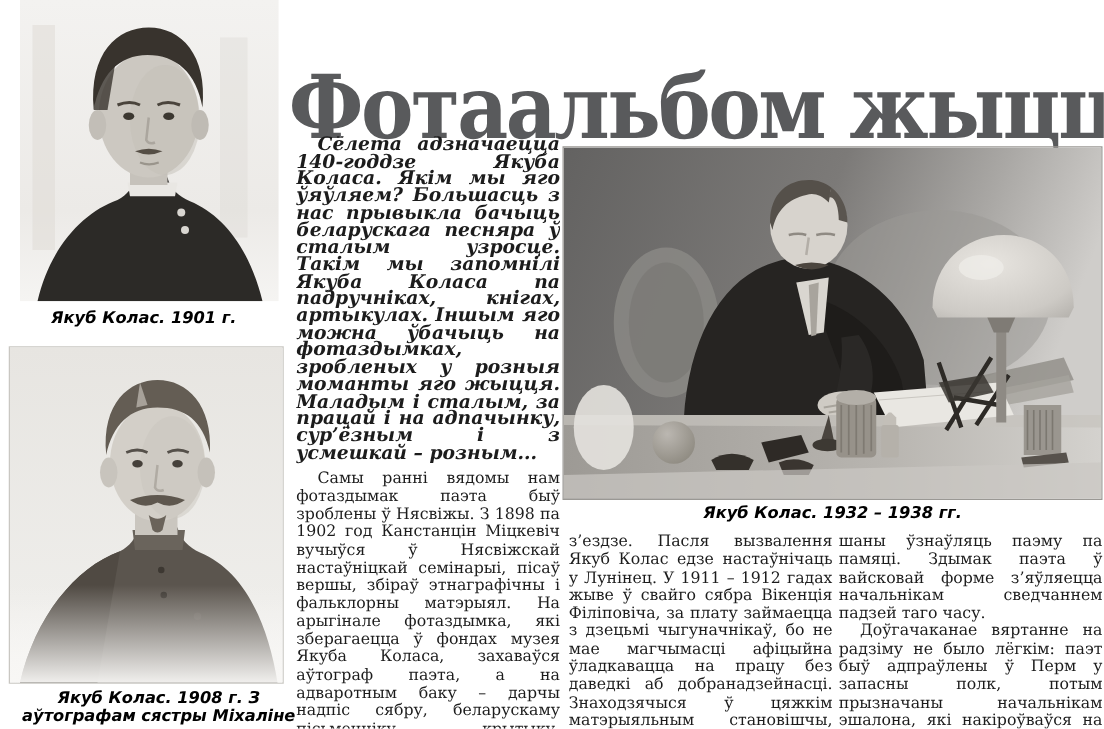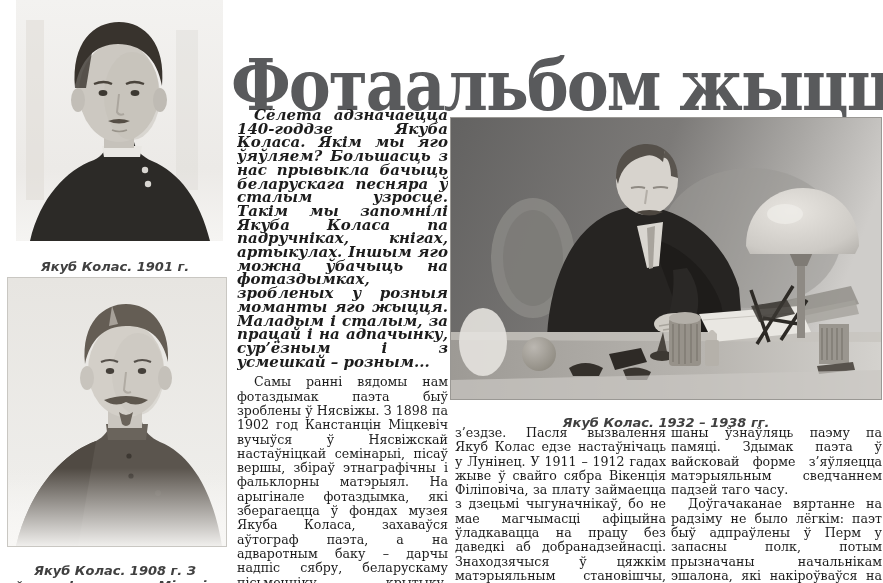--- a/index.html
+++ b/index.html
@@ -25,24 +25,24 @@
   figure{margin:0;padding:0;}
   .photo{display:block;}
   #photo1{left:16px;top:0px;width:207px;height:241px;}
   #photo2{left:7px;top:277px;width:218px;height:268px;border:1px solid #c9c7c2;}
   #photo3{left:450px;top:117px;width:430px;height:281px;border:1px solid #9a9894;}
   
   .caption{
     font-family:"DejaVu Sans", sans-serif;
     font-style:italic;font-weight:bold;
     font-size:13px;line-height:15px;
-    color:#404040;text-align:center;margin-top:12px;
+    color:#000000;text-align:center;
   }
   #caption1{left:0px;top:247px;width:230px;}
-  #caption2{left:0px;top:551px;width:230px;}
+  #caption2{left:12px;top:551px;width:230px;}
   #caption3{left:450px;top:403px;width:432px;}
   
   .col{
     font-family:"DejaVu Serif", serif;
     font-size:12.6px;line-height:14.3px;
     color:#1c1c1c;text-align:justify;
     overflow:hidden;
   }
   .col p{margin:0;}
   .indent{text-indent:17px;}
@@ -250,15 +250,15 @@
 <div id="col2" class="abs col">
   <p class="intro indent">Сёлета адзначаецца 140-годдзе Якуба Коласа. Якім мы яго ўяўляем? Большасць з нас прывыкла бачыць беларускага песняра ў сталым узросце. Такім мы запомнілі Якуба Коласа па падручніках, кнігах, артыкулах. Іншым яго можна ўбачыць на фотаздымках, зробленых у розныя моманты яго жыцця. Маладым і сталым, за працай і на адпачынку, сур’ёзным і з усмешкай – розным...</p>
   <p class="indent"><span>Самы ранні вядомы нам фотаздымак паэта быў зроблены ў Нясвіжы. З 1898 па 1902 год Канстанцін Міцкевіч вучыўся ў Нясвіжскай настаўніцкай семінарыі, пісаў вершы, збіраў этнаграфічны і фальклорны матэрыял. На арыгінале фотаздымка, які зберагаецца ў фондах музея Якуба Коласа, захаваўся аўтограф паэта, а на адваротным баку – дарчы надпіс сябру, беларускаму пісьменніку, крытыку, грамадскаму дзеячу Язэпу Дылу: </span><span class="quote">«Дарагому дзядзьку Я. Дылу на памяць Якуб Колас. 17 XI 24 г...»</span></p>
 </div>
 
 <div id="col3" class="abs col">
   <p>з’ездзе. Пасля вызвалення Якуб Колас едзе настаўнічаць у Лунінец. У 1911 – 1912 гадах жыве ў свайго сябра Вікенція Філіповіча, за плату займаецца з дзецьмі чыгуначнікаў, бо не мае магчымасці афіцыйна ўладкавацца на працу без даведкі аб добранадзейнасці. Знаходзячыся ў цяжкім матэрыяльным становішчы, Якуб Колас не закідвае свае літаратурныя</p>
 </div>
 
 <div id="col4" class="abs col">
-  <p>шаны ўзнаўляць паэму па памяці. Здымак паэта ў вайсковай форме з’яўляецца матэрыяльным сведчаннем падзей таго часу.</p>
+  <p>шаны ўзнаўляць паэму па памяці. Здымак паэта ў вайсковай форме з’яўляецца начальнікам сведчаннем падзей таго часу.</p>
   <p class="indent">Доўгачаканае вяртанне на радзіму не было лёгкім: паэт быў адпраўлены ў Перм у запасны полк, потым прызначаны начальнікам эшалона, які накіроўваўся на Румынскі фронт. Цяжкая хвароба знясіліла яго. Урэшце яго</p>
 </div>
 
 </body></html>

